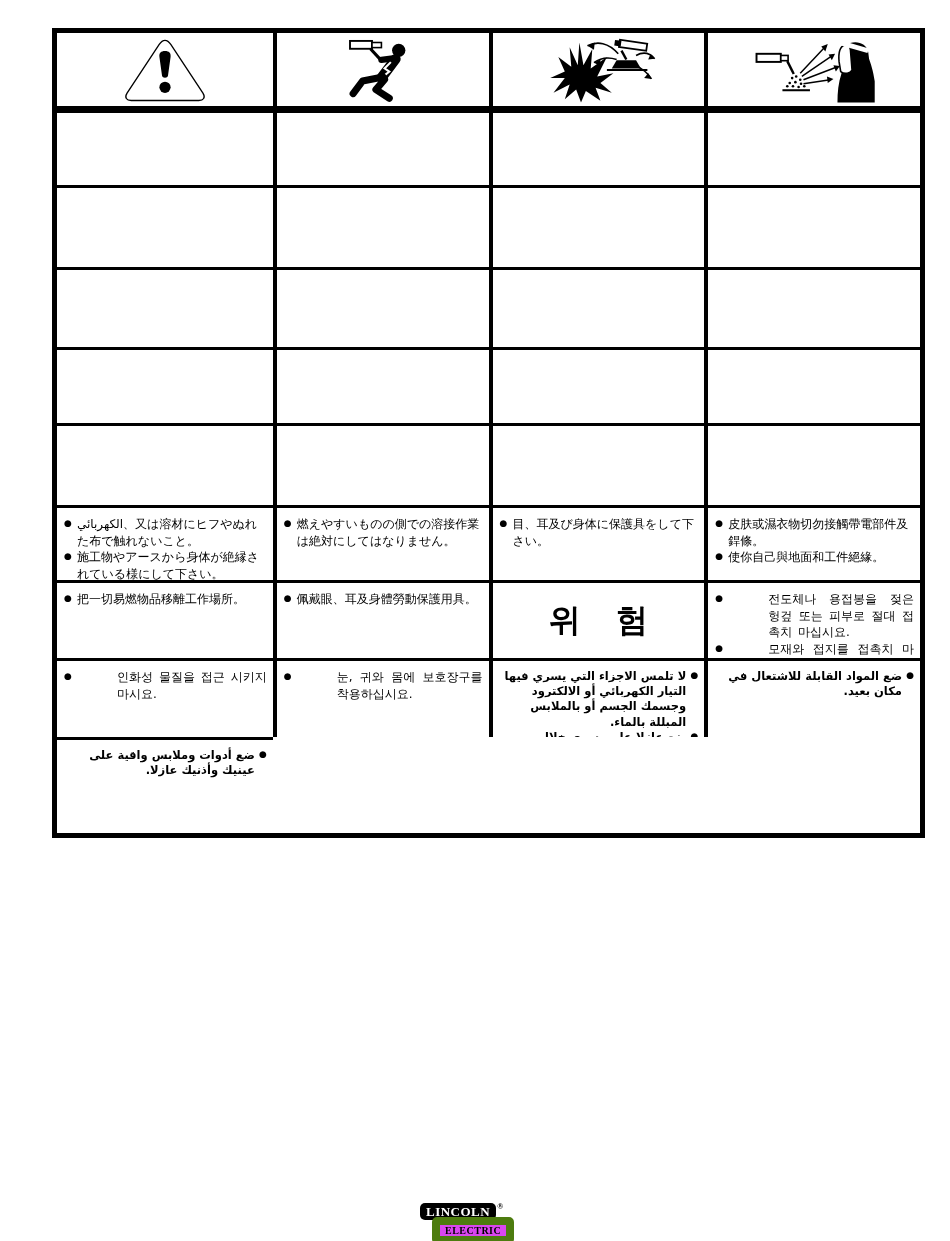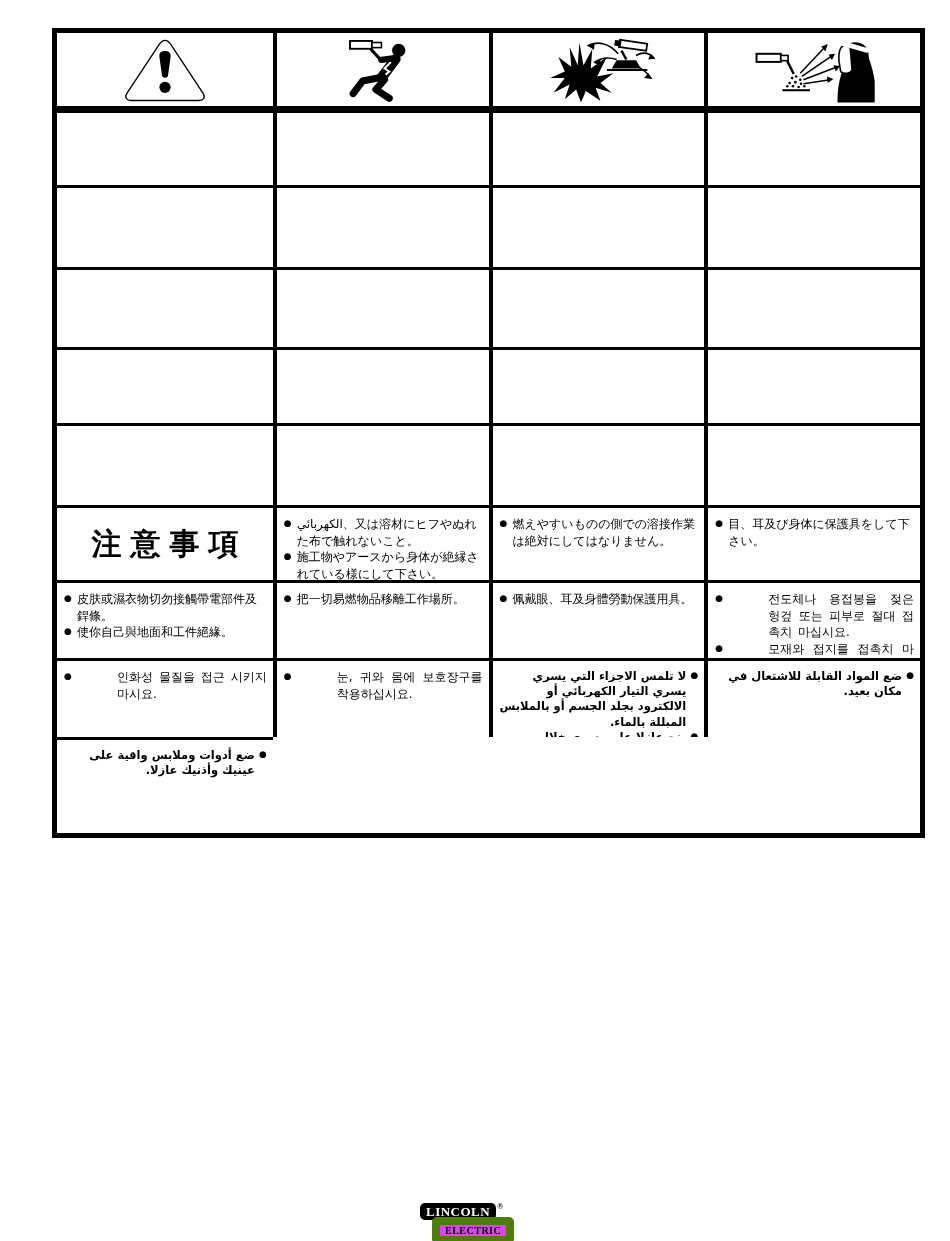--- a/index.html
+++ b/index.html
@@ -176,69 +176,69 @@
     <div class="cell"></div>
     <div class="cell"></div>
     <div class="cell"></div>
     <div class="cell"></div>
     <div class="cell"></div>
     <div class="cell"></div>
     <div class="cell"></div>
     <div class="cell"></div>
     <div class="cell"></div>
 
+    <div class="cell text-cell">
+      <div class="bullet">
+        <span class="marker">●</span>
+        <span class="btext">الكهربائي、又は溶材にヒフやぬれた布で触れないこと。</span>
+      </div>
+      <div class="bullet">
+        <span class="marker">●</span>
+        <span class="btext">施工物やアースから身体が絶縁されている様にして下さい。</span>
+      </div>
+    </div>
+    <div class="cell text-cell">
+      <div class="bullet">
+        <span class="marker">●</span>
+        <span class="btext">燃えやすいものの側での溶接作業は絶対にしてはなりません。</span>
+      </div>
+    </div>
+    <div class="cell text-cell">
+      <div class="bullet">
+        <span class="marker">●</span>
+        <span class="btext">目、耳及び身体に保護具をして下さい。</span>
+      </div>
+    </div>
+
+    <div class="cell text-cell">
+      <div class="bullet">
+        <span class="marker">●</span>
+        <span class="btext">皮肤或濕衣物切勿接觸帶電部件及銲條。</span>
+      </div>
+      <div class="bullet">
+        <span class="marker">●</span>
+        <span class="btext">使你自己與地面和工件絕緣。</span>
+      </div>
+    </div>
+    <div class="cell text-cell">
+      <div class="bullet">
+        <span class="marker">●</span>
+        <span class="btext">把一切易燃物品移離工作場所。</span>
+      </div>
+    </div>
+    <div class="cell text-cell">
+      <div class="bullet">
+        <span class="marker">●</span>
+        <span class="btext">佩戴眼、耳及身體勞動保護用具。</span>
+      </div>
+    </div>
+
     <div class="cell label-cell">
-      <span class="lbl lbl-jp">注意事項</span>
-    </div>
-    <div class="cell text-cell">
-      <div class="bullet">
-        <span class="marker">●</span>
-        <span class="btext">الكهربائي、又は溶材にヒフやぬれた布で触れないこと。</span>
-      </div>
-      <div class="bullet">
-        <span class="marker">●</span>
-        <span class="btext">施工物やアースから身体が絶縁されている様にして下さい。</span>
-      </div>
-    </div>
-    <div class="cell text-cell">
-      <div class="bullet">
-        <span class="marker">●</span>
-        <span class="btext">燃えやすいものの側での溶接作業は絶対にしてはなりません。</span>
-      </div>
-    </div>
-    <div class="cell text-cell">
-      <div class="bullet">
-        <span class="marker">●</span>
-        <span class="btext">目、耳及び身体に保護具をして下さい。</span>
-      </div>
-    </div>
-
-    <div class="cell text-cell">
-      <div class="bullet">
-        <span class="marker">●</span>
-        <span class="btext">皮肤或濕衣物切勿接觸帶電部件及銲條。</span>
-      </div>
-      <div class="bullet">
-        <span class="marker">●</span>
-        <span class="btext">使你自己與地面和工件絕緣。</span>
-      </div>
-    </div>
-    <div class="cell text-cell">
-      <div class="bullet">
-        <span class="marker">●</span>
-        <span class="btext">把一切易燃物品移離工作場所。</span>
-      </div>
-    </div>
-    <div class="cell text-cell">
-      <div class="bullet">
-        <span class="marker">●</span>
-        <span class="btext">佩戴眼、耳及身體勞動保護用具。</span>
-      </div>
-    </div>
-
+      <span class="lbl lbl-kr">위 험</span>
+    </div>
     <div class="cell text-cell kr-text">
       <div class="bullet">
         <span class="marker">●</span>
         <span class="btext">전도체나 용접봉을 젖은 헝겊 또는 피부로 절대 접촉치 마십시요.</span>
       </div>
       <div class="bullet">
         <span class="marker">●</span>
         <span class="btext">모재와 접지를 접촉치 마십시요.</span>
       </div>
     </div>
@@ -251,21 +251,21 @@
     <div class="cell text-cell kr-text">
       <div class="bullet">
         <span class="marker">●</span>
         <span class="btext">눈, 귀와 몸에 보호장구를 착용하십시요.</span>
       </div>
     </div>
 
     <div class="cell text-cell rtl">
       <div class="bullet">
         <span class="marker">●</span>
-        <span class="btext">لا تلمس الاجزاء التي يسري يسري التيار الكهربائي أو الالكترود بجلد الجسم أو بالملابس المبللة بالماء.</span>
+        <span class="btext">لا تلمس الاجزاء التي يسري فيها التيار الكهربائي أو الالكترود وجسمك الجسم أو بالملابس المبللة بالماء.</span>
       </div>
       <div class="bullet">
         <span class="marker">●</span>
         <span class="btext">ضع عازلا على يسري خلال العمل.</span>
       </div>
     </div>
     <div class="cell text-cell rtl">
       <div class="bullet">
         <span class="marker">●</span>
         <span class="btext">ضع المواد القابلة للاشتعال في مكان بعيد.</span>

